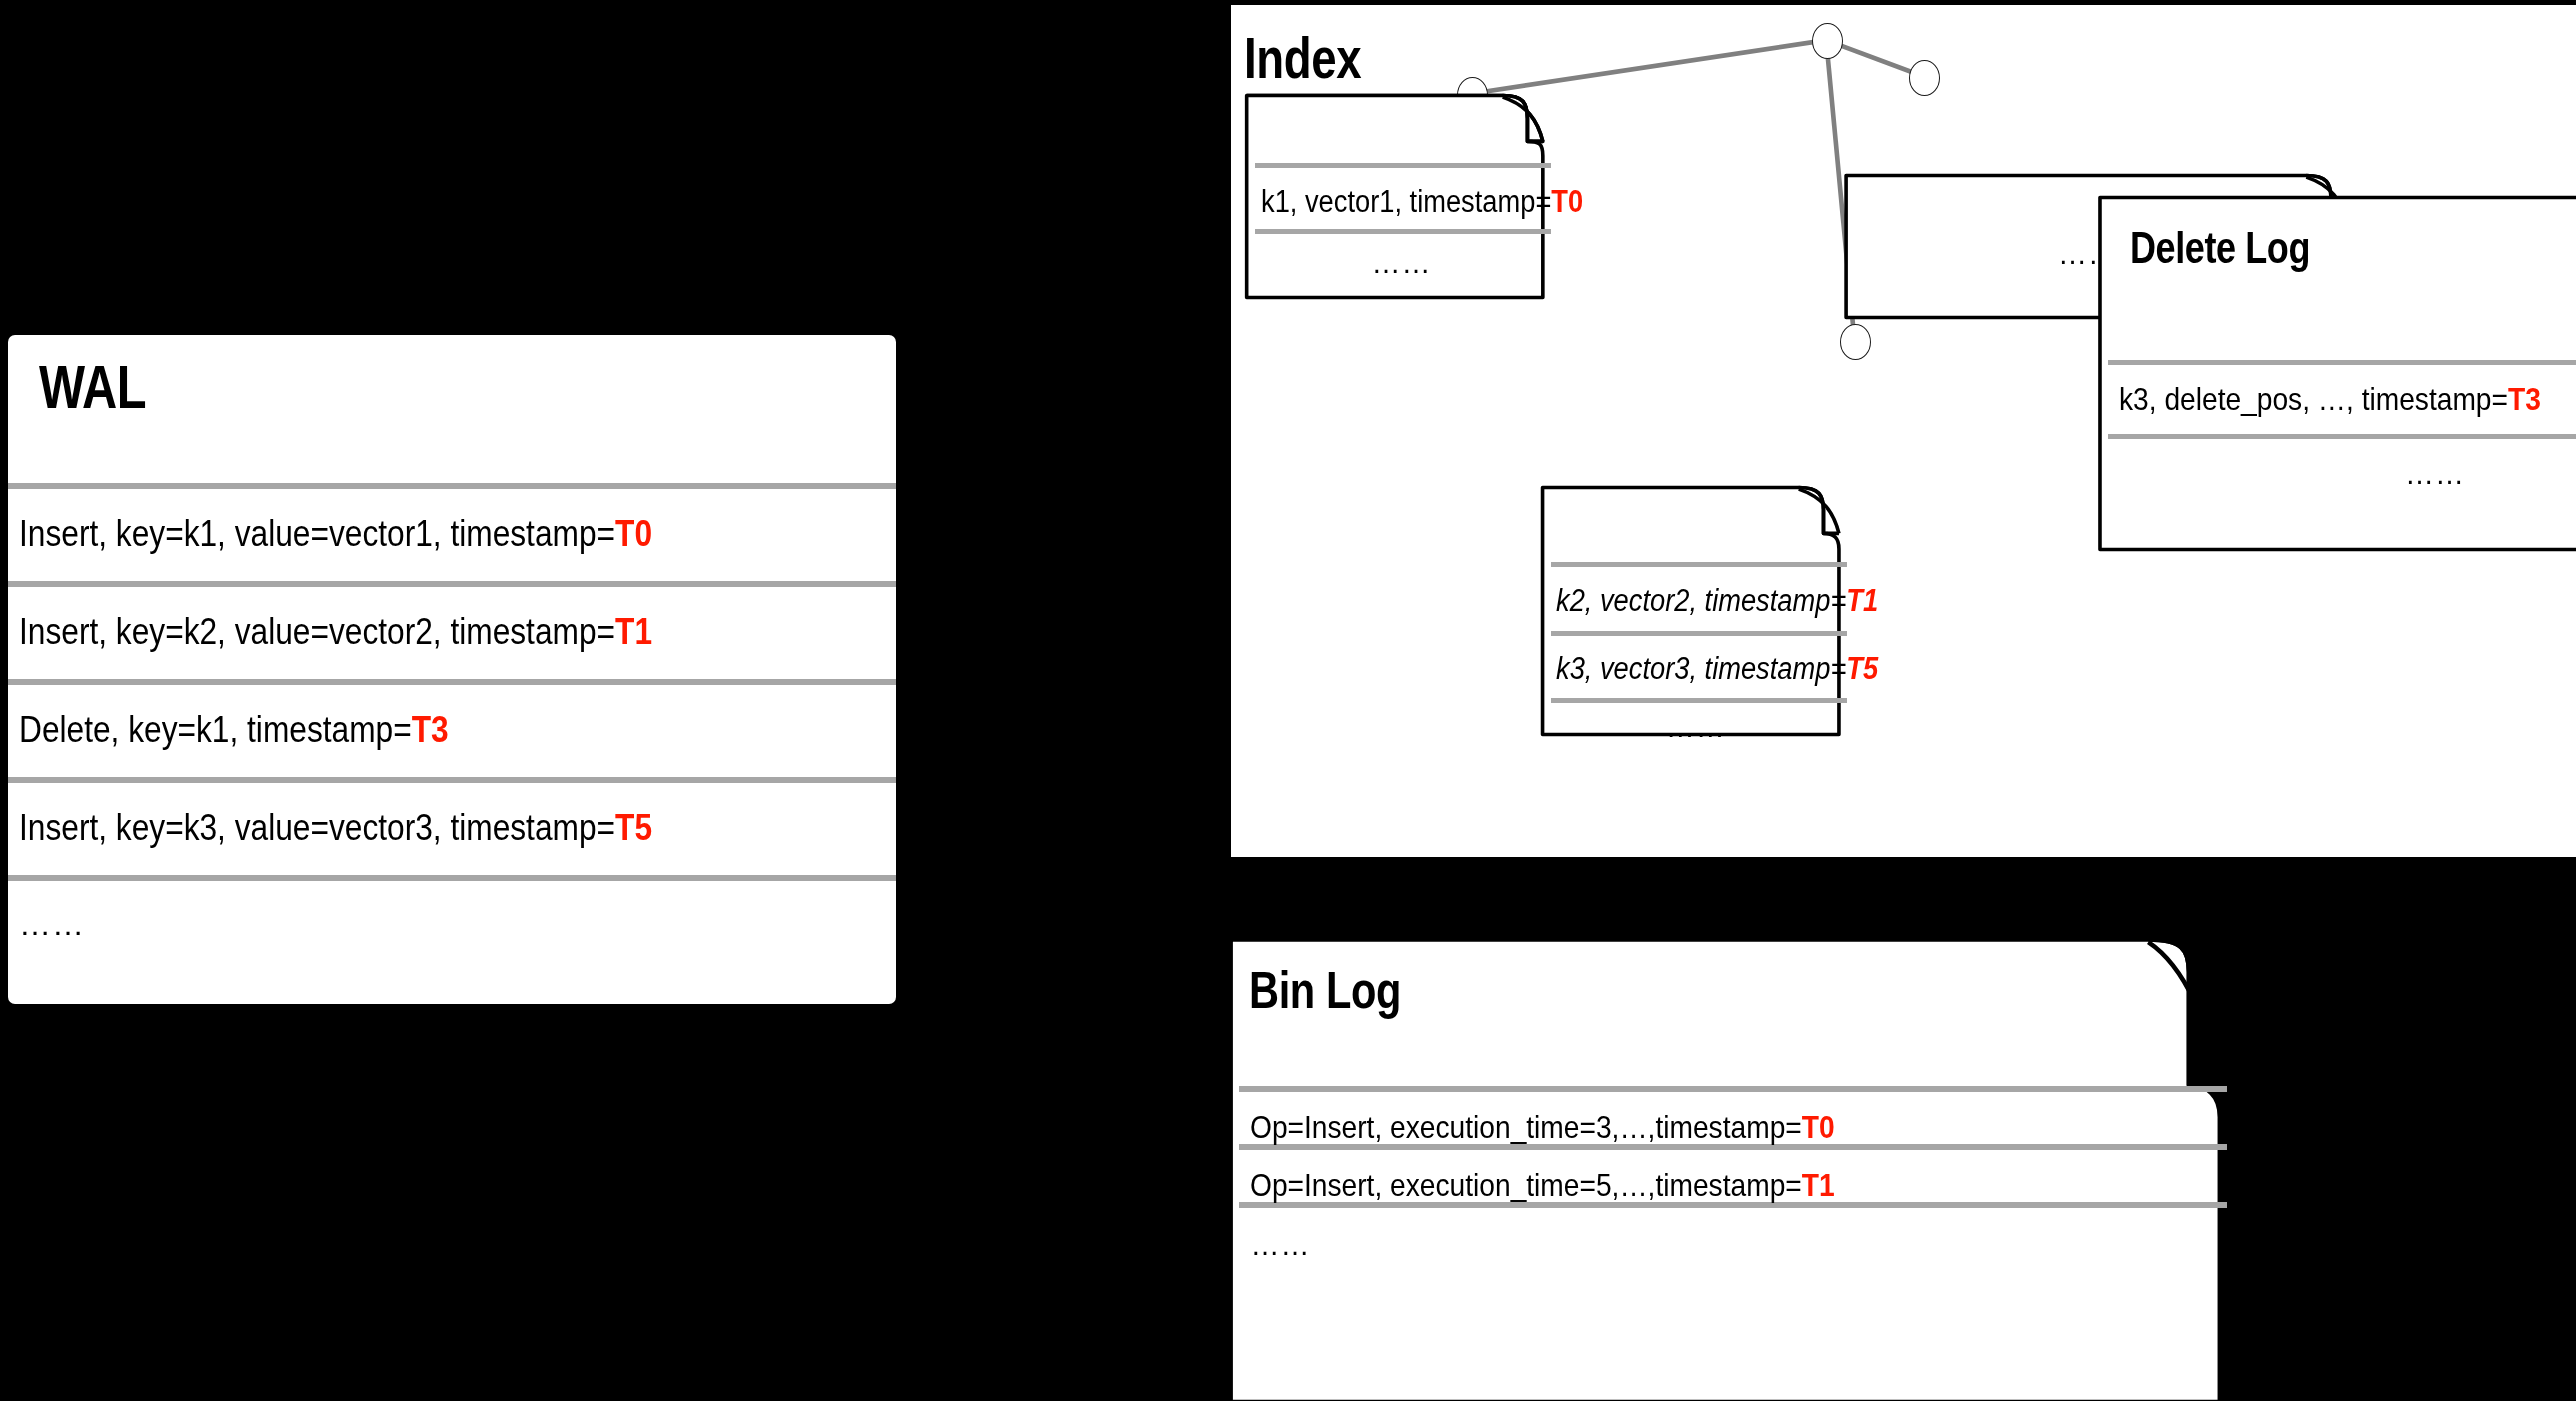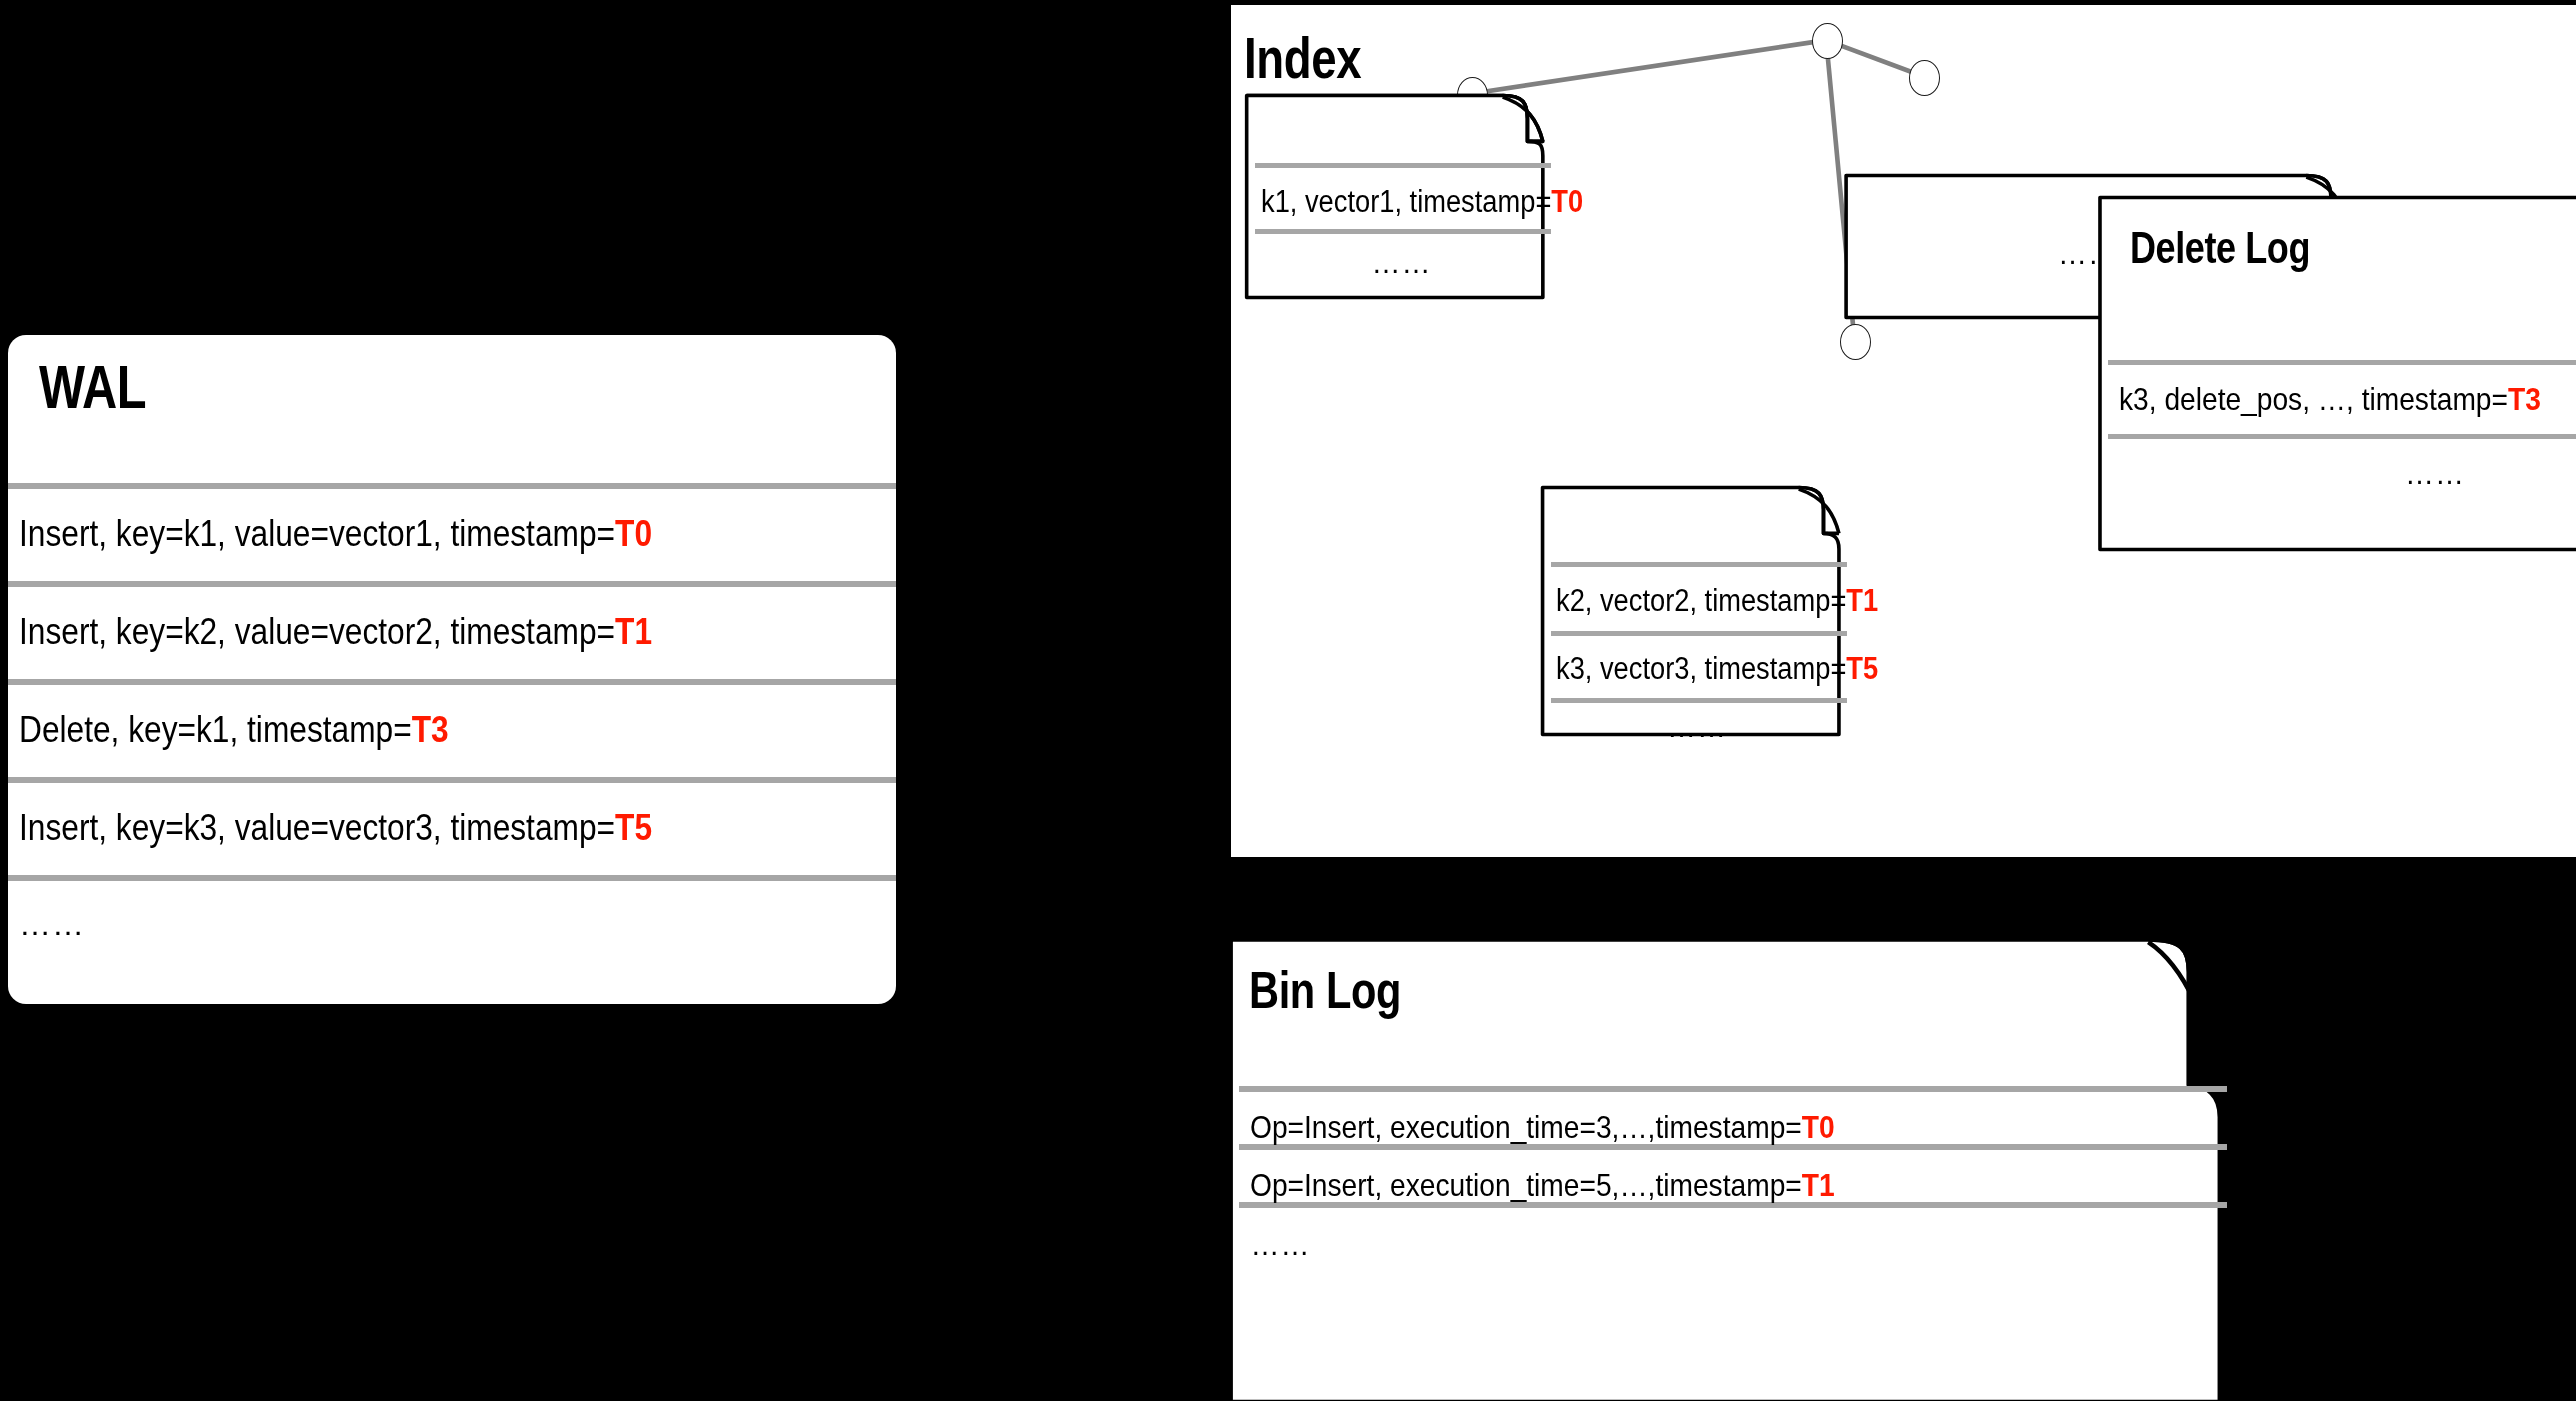--- a/index.html
+++ b/index.html
@@ -4,21 +4,21 @@
 <style>
   html,body{margin:0;padding:0;background:#000;}
   #stage{
     position:relative;
     width:2817px;height:1402px;
     background:#000;
     overflow:hidden;
     font-family:"Liberation Sans", sans-serif;
   }
   .panel{position:absolute;background:#fff;box-sizing:border-box;}
-  .wal-panel{border-radius:18px;}
+  .wal-panel{border-radius:7px;}
   .title{
     position:absolute;
     font-family:"Liberation Sans", sans-serif;
     font-weight:bold;
     color:#000;
     white-space:nowrap;
     transform:scaleX(0.80);
     transform-origin:left center;
     letter-spacing:-0.5px;
   }
@@ -114,21 +114,21 @@
       <svg width="505" height="145" viewBox="0 0 980 282">
         <path d="M3,3 L898,3 C938,3 946,18 946,48 L946,92 C966,92 977,100 977,122 L977,279 L3,279 Z" fill="#fff" stroke="#000" stroke-width="7" stroke-linejoin="round"></path>
         <path d="M898,3 C938,3 946,18 946,48 L946,92 L977,92" fill="none" stroke="#000" stroke-width="7" stroke-linejoin="round"></path>
         <path d="M977,92 C967,52 946,22 898,6" fill="none" stroke="#000" stroke-width="7"></path>
       </svg>
       <div class="inner">
         <div class="ell" style="left:206px;top:66px;font-size:29px;line-height:29px;">……</div>
       </div>
     </div>
 
-    <div class="note" style="left:310px;top:481px;width:299px;height:303px;">
+    <div class="note" style="left:310px;top:481px;width:299px;height:303px;font-style:italic;">
       <svg width="299" height="250" viewBox="0 0 580 485">
         <path d="M3,3 L500,3 C540,3 548,18 548,48 L548,92 C568,92 578,100 578,122 L578,482 L3,482 Z" fill="#fff" stroke="#000" stroke-width="7" stroke-linejoin="round"></path>
         <path d="M500,3 C540,3 548,18 548,48 L548,92 L578,92" fill="none" stroke="#000" stroke-width="7" stroke-linejoin="round"></path>
         <path d="M578,92 C568,52 548,22 500,6" fill="none" stroke="#000" stroke-width="7"></path>
       </svg>
       <div class="inner">
         <div class="divider" style="left:2.1px;top:76px;width:296px;height:5.2px;"></div>
         <div class="divider" style="left:2.1px;top:145px;width:296px;height:5.2px;"></div>
         <div class="divider" style="left:2.1px;top:212px;width:296px;height:5.2px;"></div>
         <div class="row-text" style="left:7.2px;top:99px;font-size:31px;line-height:31px;">

